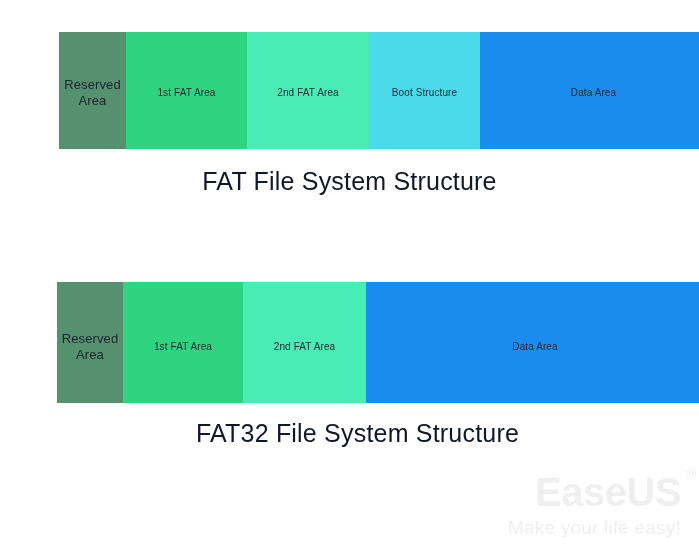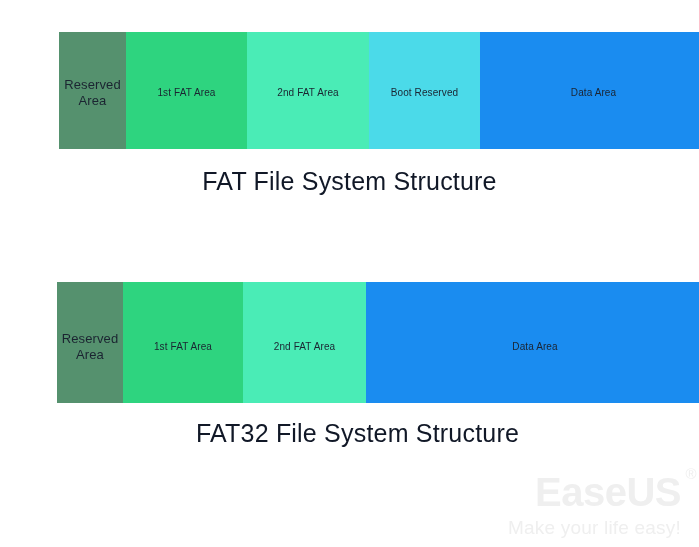--- a/index.html
+++ b/index.html
@@ -130,21 +130,21 @@
       <span class="segment-label" style="color: rgb(27, 36, 49);">Reserved
 Area</span>
     </div>
     <div class="segment" style="background-color: rgb(46, 212, 127); flex: 0 0 121px;">
       <span class="segment-label" style="color: rgb(27, 36, 49);">1st FAT Area</span>
     </div>
     <div class="segment" style="background-color: rgb(74, 236, 182); flex: 0 0 122px;">
       <span class="segment-label" style="color: rgb(27, 36, 49);">2nd FAT Area</span>
     </div>
     <div class="segment" style="background-color: rgb(75, 218, 233); flex: 0 0 111px;">
-      <span class="segment-label" style="color: rgb(27, 36, 49);">Boot Reserved</span>
+      <span class="segment-label" style="color: rgb(27, 36, 49);">Boot Structure</span>
     </div>
     <div class="segment" style="background-color: rgb(26, 140, 240); flex: 0 0 227px;">
       <span class="segment-label" style="color: rgb(27, 36, 49);">Data Area</span>
     </div>
   </div>
 
   <div class="caption" id="caption-fat" style="color: rgb(17, 24, 39);">FAT File System Structure</div>
 
   <div class="bar" id="bar-fat32">
     <div class="segment narrow" style="background-color: rgb(85, 145, 110); flex: 0 0 66px;">

